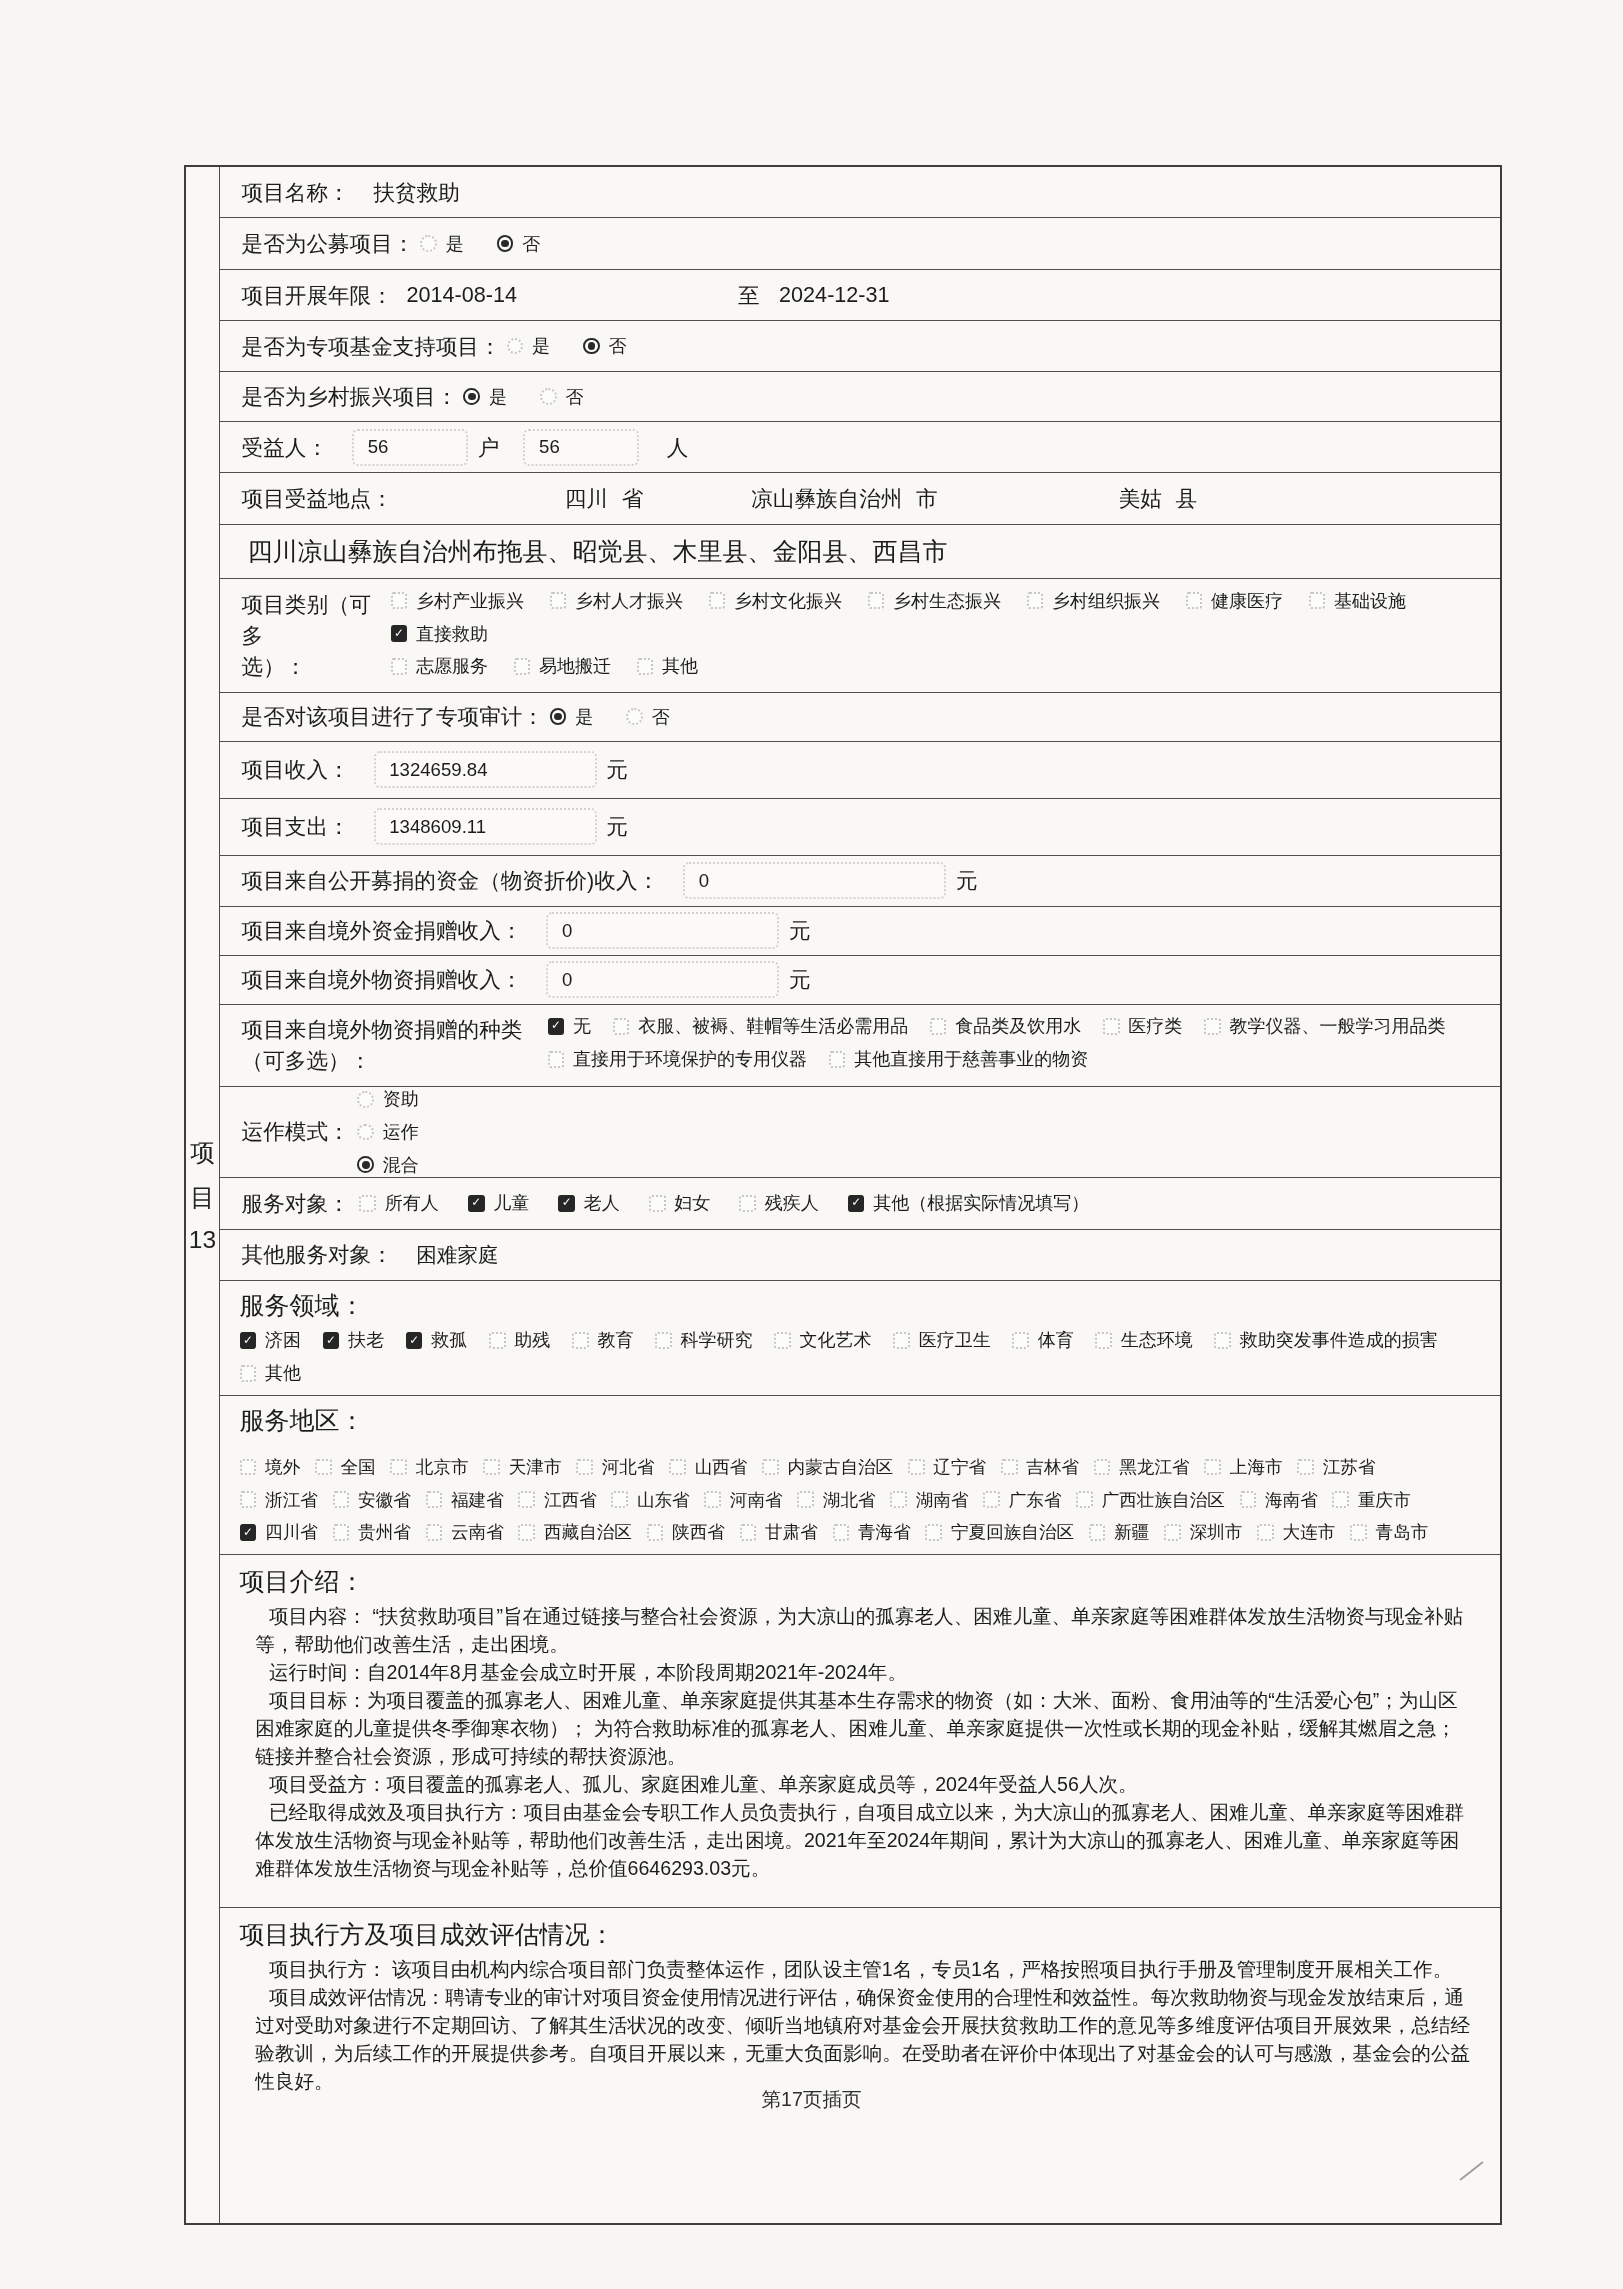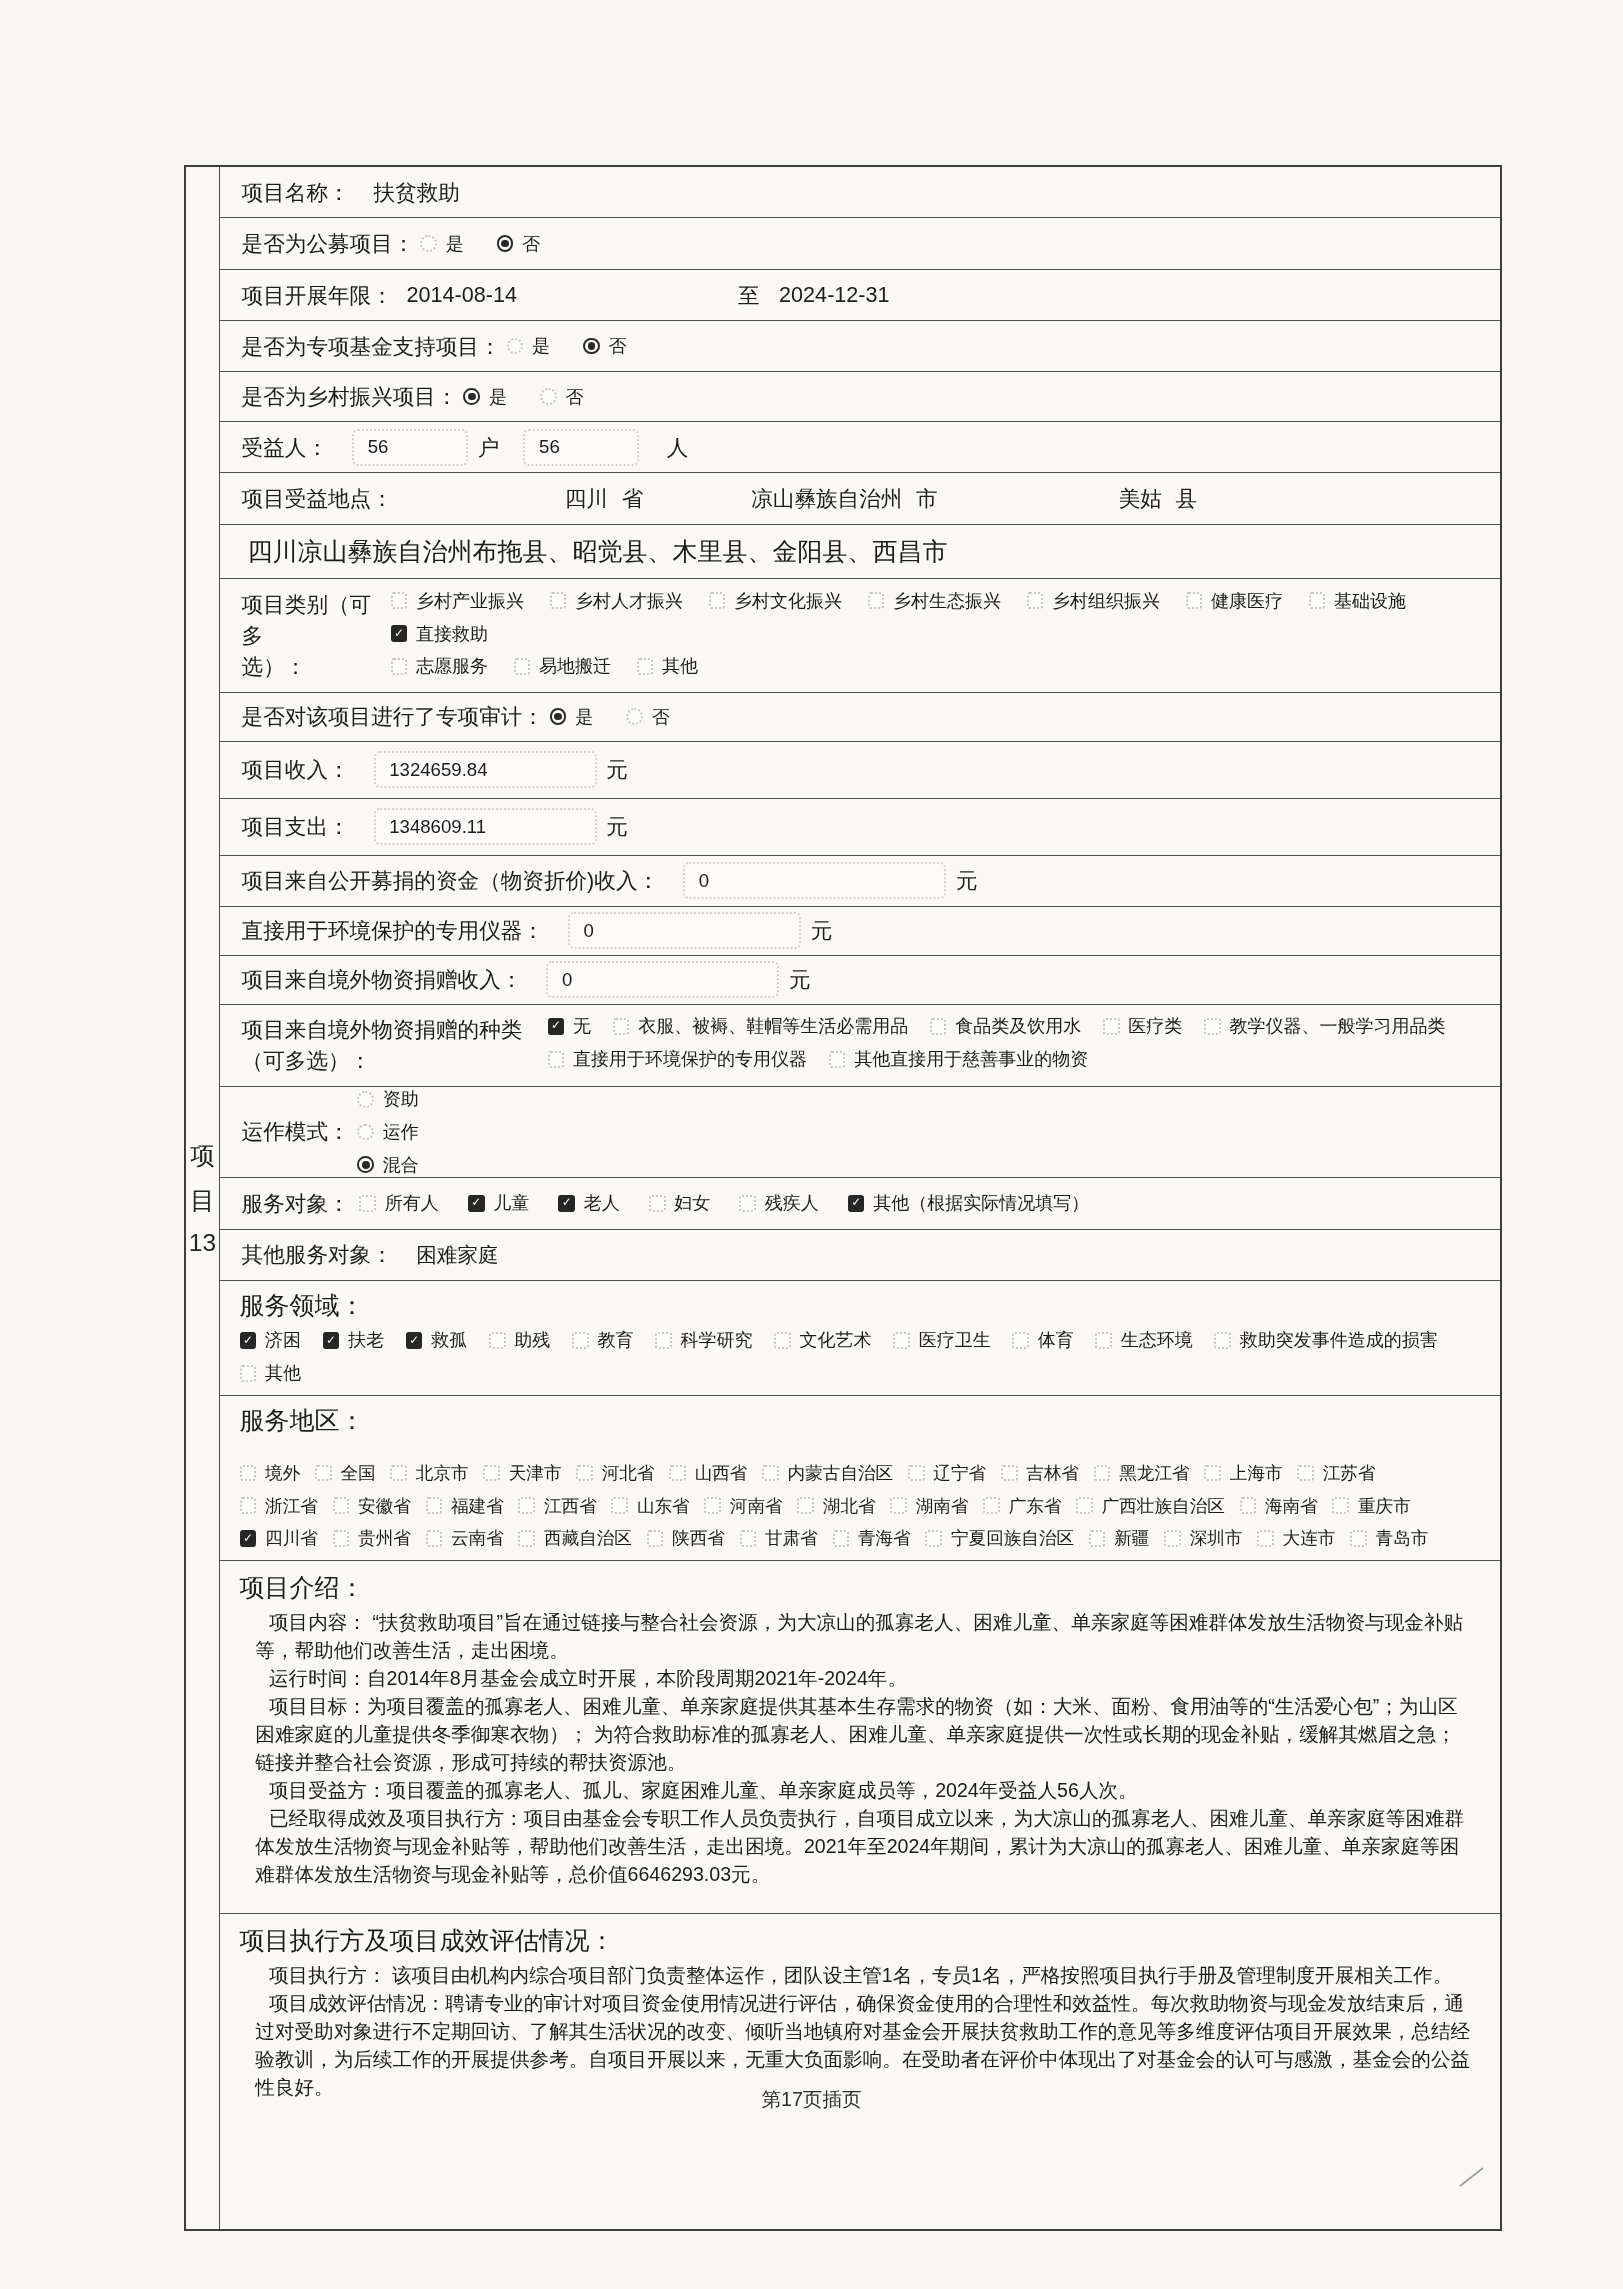--- a/index.html
+++ b/index.html
@@ -279,21 +279,21 @@
       <span class="unit">元</span>
     </div>
 
     <div class="row h52">
       <span class="lbl">项目来自公开募捐的资金（物资折价)收入：</span>
       <span class="inputbox pub-box val">0</span>
       <span class="unit">元</span>
     </div>
 
     <div class="row h50">
-      <span class="lbl">直接用于环境保护的专用仪器：</span>
+      <span class="lbl">项目来自境外资金捐赠收入：</span>
       <span class="inputbox ovs-box val">0</span>
       <span class="unit">元</span>
     </div>
 
     <div class="row h50">
       <span class="lbl">项目来自境外物资捐赠收入：</span>
       <span class="inputbox ovs-box val">0</span>
       <span class="unit">元</span>
     </div>
 
@@ -471,21 +471,21 @@
               <span class="cb"></span>
               <span>其他</span>
             </span>
           </div>
       </div>
     </div>
 
     <div class="row h145 blockrow">
       <div style="padding:7.8px 7.8px 9.8px 19.6px;">
         <div class="blockhead">服务地区：</div>
-        <div class="cbgroup regions" style="margin-top:24px;align-items:center;">
+        <div class="cbgroup regions" style="margin-top:18px;align-items:center;">
 
             <span class="cbi">
               <span class="cb"></span>
               <span>境外</span>
             </span>
 
             <span class="cbi">
               <span class="cb"></span>
               <span>全国</span>
             </span>

